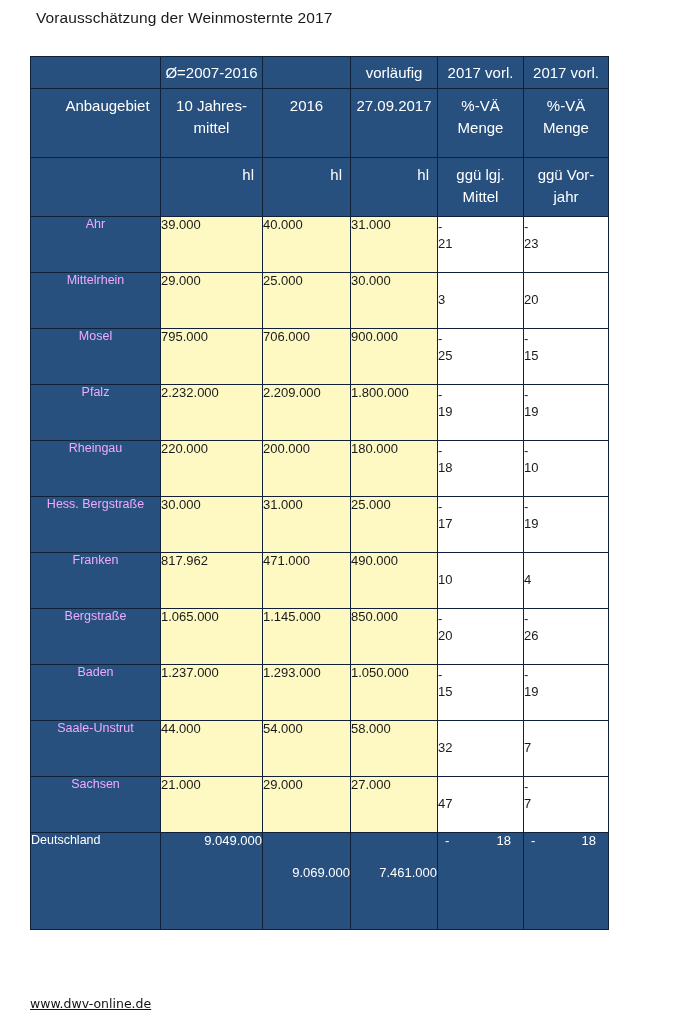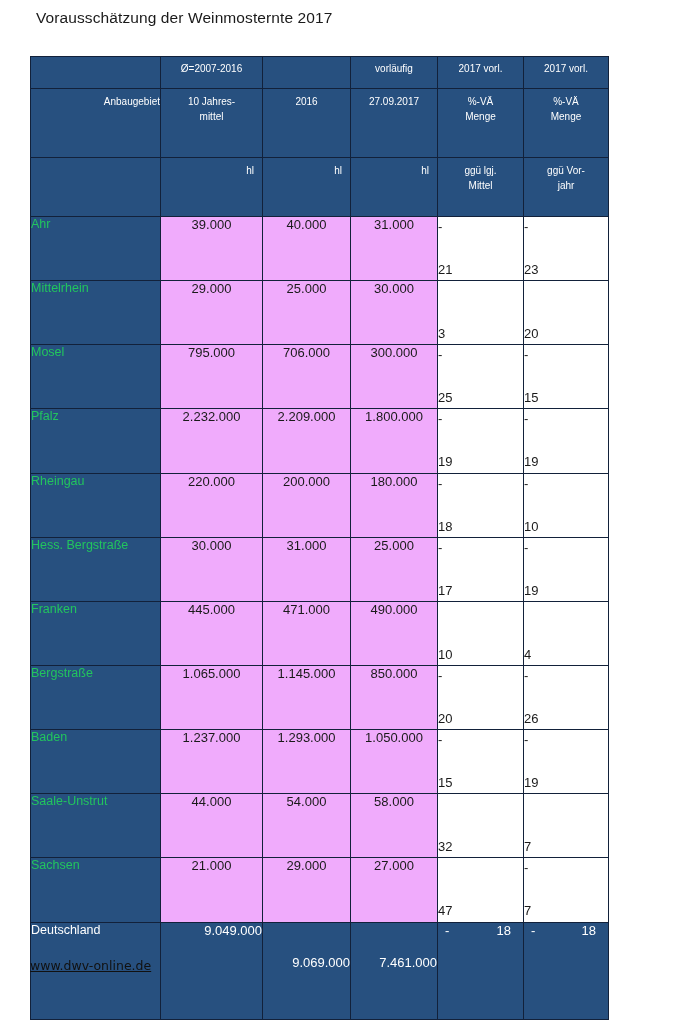--- a/index.html
+++ b/index.html
@@ -38,59 +38,59 @@
   col.c0{width:130px;}
   col.c1{width:102px;}
   col.c2{width:88px;}
   col.c3{width:87px;}
   col.c4{width:86px;}
   col.c5{width:85px;}
 
   
   .hd{
     background:#27507f;color:#ffffff;
-    font-size:10px;font-weight:bold;
+    font-size:15px;font-weight:bold;
     text-align:center;
     line-height:1.45;
   }
   .hd.blank{}
   .hrow1 td{height:26px;padding-top:5px;}
   .hrow2 td{height:62px;padding-top:6px;}
   .hrow3 td{height:52px;padding-top:6px;}
 
-  .hd.left{text-align:right;padding-left:24px;}
+  .hd.left{text-align:center;padding-left:24px;}
   .hd.right{text-align:right;padding-right:8px;}
 
   
   .rowname{
-    background:#27507f;color:#22c55e;
+    background:#27507f;color:#f0abfc;
     font-size:12.5px;font-weight:bold;
+    text-align:center;
+    padding:4px 0 0 7px;
+    vertical-align:top;
+  }
+  .num{
+    background:#fef9c3;color:#1a1a1a;
+    font-size:13px;
     text-align:left;
-    padding:4px 0 0 7px;
-    vertical-align:top;
-  }
-  .num{
-    background:#f0abfc;color:#1a1a1a;
-    font-size:13px;
-    text-align:center;
     padding:27px 9px 0 0;
     vertical-align:top;
     white-space:nowrap;
   }
   .pct{
     background:#ffffff;color:#1a1a1a;
     font-size:13px;
     text-align:left;
     padding:2px 0 0 7px;
     vertical-align:top;
     line-height:1.55;
     white-space:nowrap;
   }
   .pct .sign{display:block;height:17px;}
-  .pct .val{display:block;margin-top:26px;}
+  .pct .val{display:block;}
   .drow td{height:55px;}
 
   
   .trow td{height:64px;}
   .t-name{
     background:#27507f;color:#ffffff;
     font-size:12.5px;font-weight:bold;
     text-align:left;
     padding:38px 0 0 7px;
     vertical-align:top;
@@ -110,21 +110,21 @@
     vertical-align:top;
     padding:5px 0 0 0;
   }
   .t-pct .inner{
     display:flex;justify-content:space-between;
     padding:0 12px 0 7px;
   }
 
   
   .footer{
-    position:absolute;left:30px;top:958px;
+    position:absolute;left:30px;top:996px;
     font-size:12.5px;color:#111111;
     text-decoration:underline;
     font-family:"DejaVu Sans","Liberation Sans",sans-serif;
   }
 </style>
 </head>
 <body>
 
 <div class="page">
 
@@ -214,21 +214,21 @@
         </td>
         <td class="pct">
           <span class="sign"></span>
           <span class="val">20</span>
         </td>
       </tr>
         <tr class="drow">
         <td class="rowname">Mosel</td>
         <td class="num">795.000</td>
         <td class="num">706.000</td>
-        <td class="num">300.000</td>
+        <td class="num">900.000</td>
         <td class="pct">
           <span class="sign">-</span>
           <span class="val">25</span>
         </td>
         <td class="pct">
           <span class="sign">-</span>
           <span class="val">15</span>
         </td>
       </tr>
         <tr class="drow">
@@ -268,21 +268,21 @@
           <span class="sign">-</span>
           <span class="val">17</span>
         </td>
         <td class="pct">
           <span class="sign">-</span>
           <span class="val">19</span>
         </td>
       </tr>
         <tr class="drow">
         <td class="rowname">Franken</td>
-        <td class="num">445.000</td>
+        <td class="num">817.962</td>
         <td class="num">471.000</td>
         <td class="num">490.000</td>
         <td class="pct">
           <span class="sign"></span>
           <span class="val">10</span>
         </td>
         <td class="pct">
           <span class="sign"></span>
           <span class="val">4</span>
         </td>

